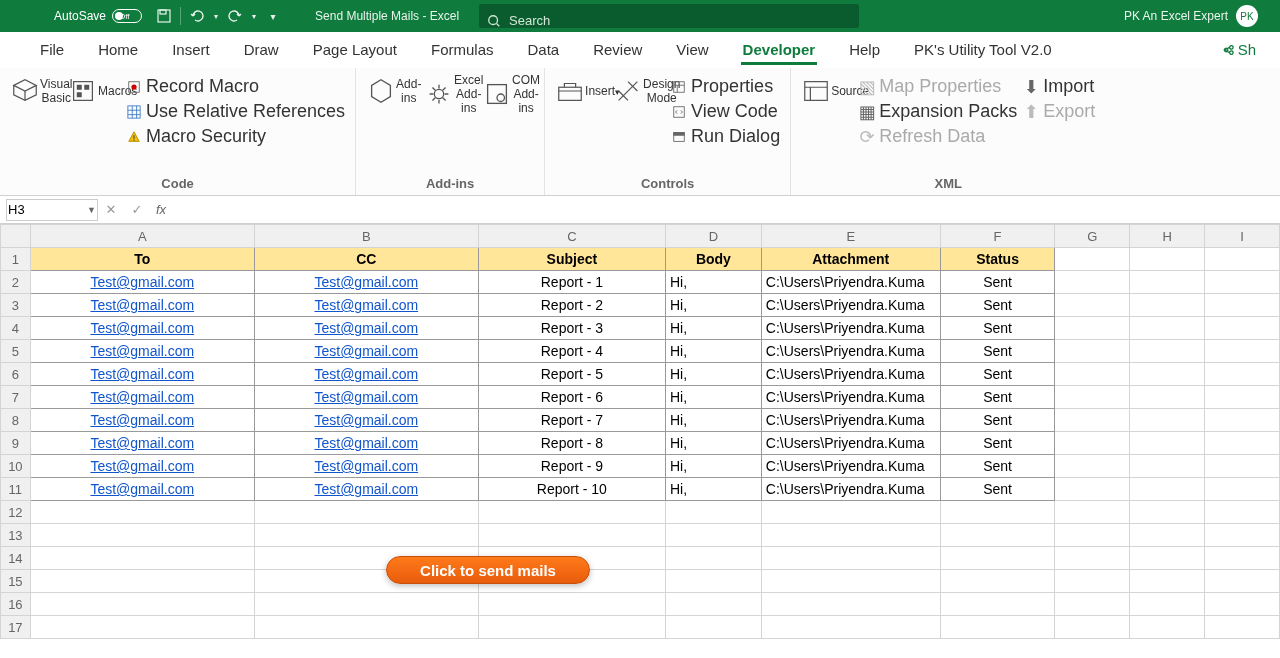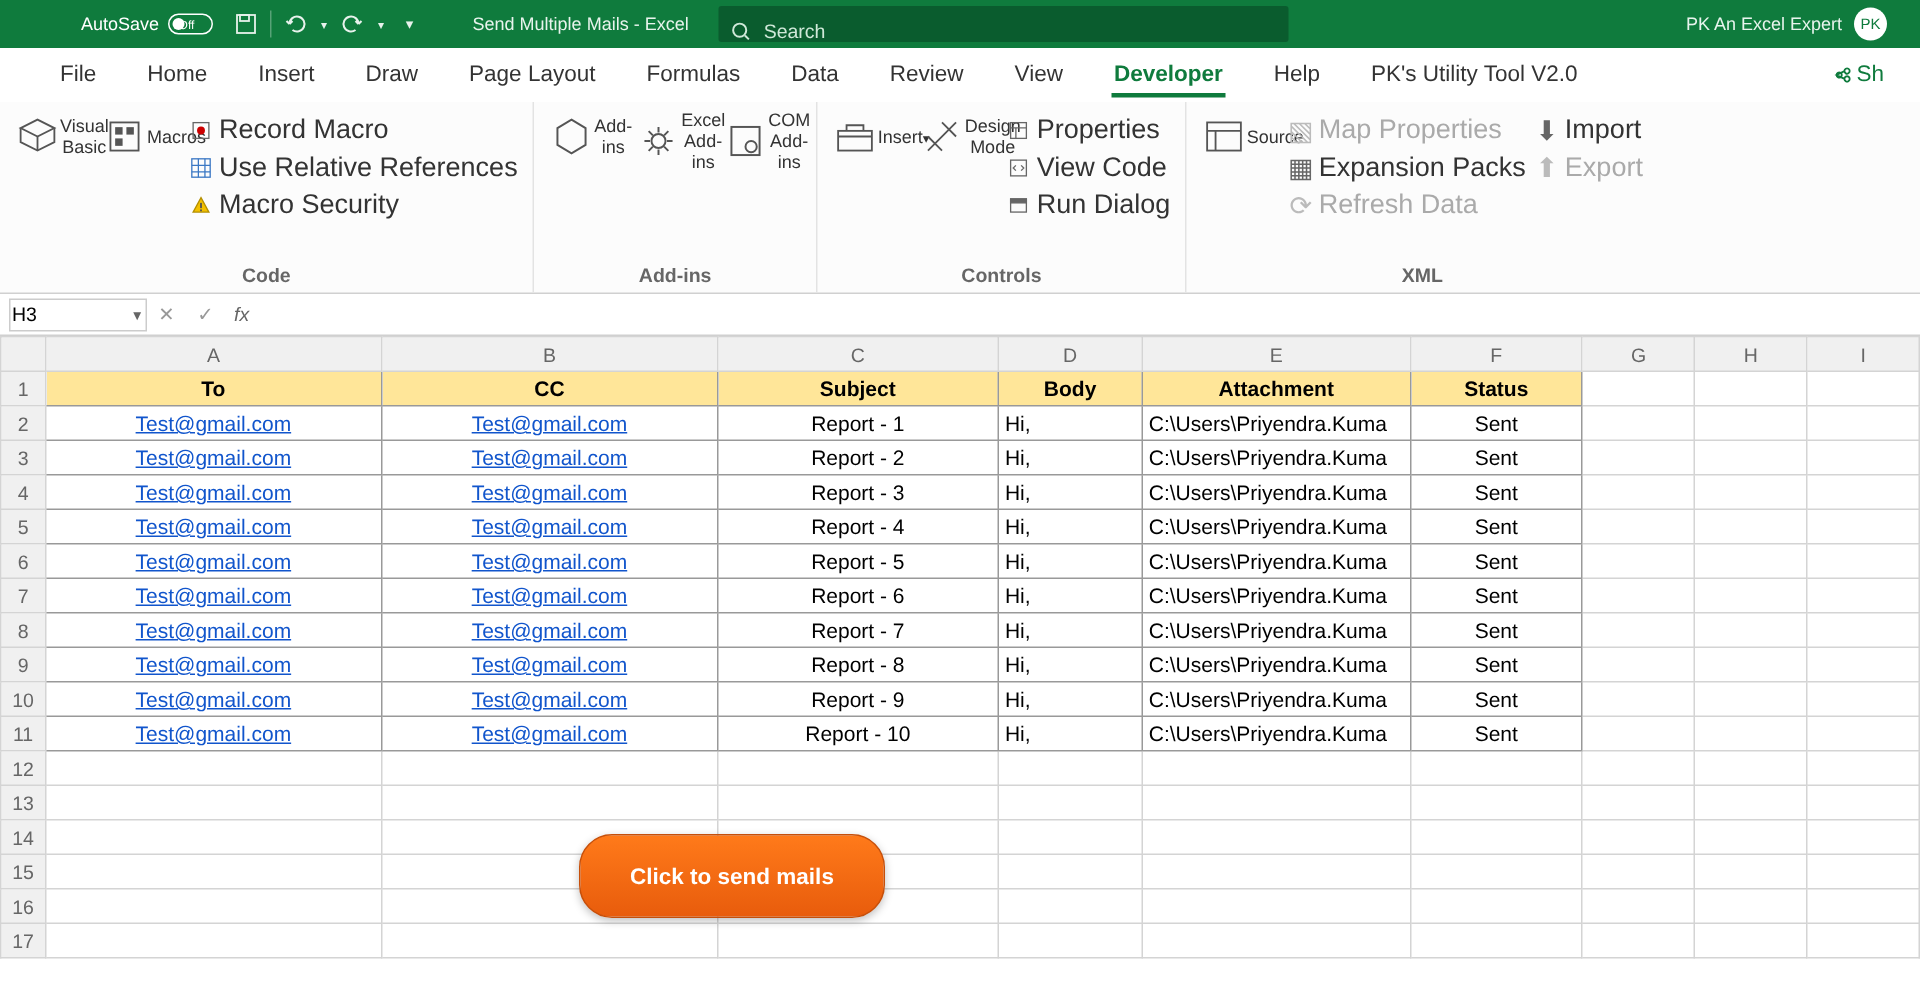--- a/index.html
+++ b/index.html
@@ -59,21 +59,21 @@
 .col-body { width:97px; }
 .col-att { width:179px; }
 .col-stat { width:116px; }
 .col-ext { width:76px; }
 .hdr-cell { background:#ffe699; font-weight:bold; text-align:center; border:1px solid #999 !important; }
 .data-cell { border:1px solid #999 !important; padding:0 4px; }
 .data-cell.center { text-align:center; }
 .data-cell.left { text-align:left; }
 .emlink { color:#1155cc; text-decoration:underline; cursor:pointer; }
 
-.send-btn { position:absolute; left:386px; top:332px; width:204px; height:56px; background:linear-gradient(#ff7a1a,#e85c0c); border-radius:22px; color:#fff; font-weight:bold; font-size:15px; display:flex; align-items:center; justify-content:center; box-shadow:0 2px 6px rgba(0,0,0,.25); cursor:pointer; border:1px solid #c64f0a; }
+.send-btn { position:absolute; left:386px; top:332px; width:204px; height:28px; background:linear-gradient(#ff7a1a,#e85c0c); border-radius:22px; color:#fff; font-weight:bold; font-size:15px; display:flex; align-items:center; justify-content:center; box-shadow:0 2px 6px rgba(0,0,0,.25); cursor:pointer; border:1px solid #c64f0a; }
 
 svg { display:block; }
 </style>
 </head>
 <body>
 
 <div class="titlebar">
   <div class="autosave">
     <span>AutoSave</span>
     <span class="toggle">

